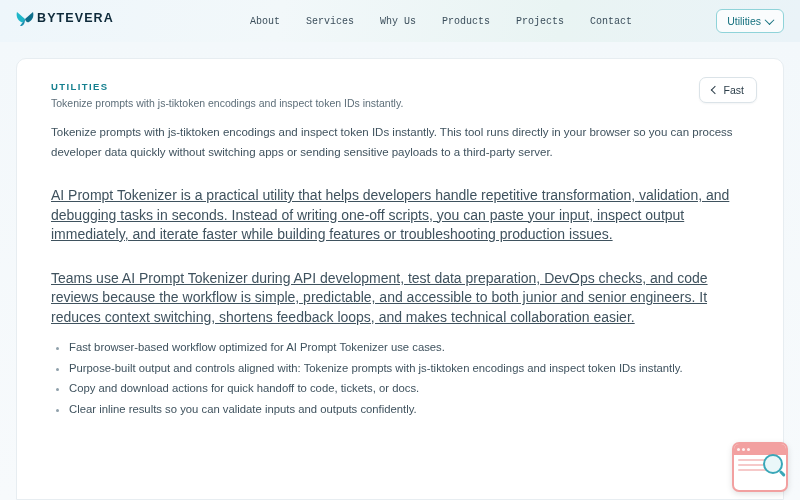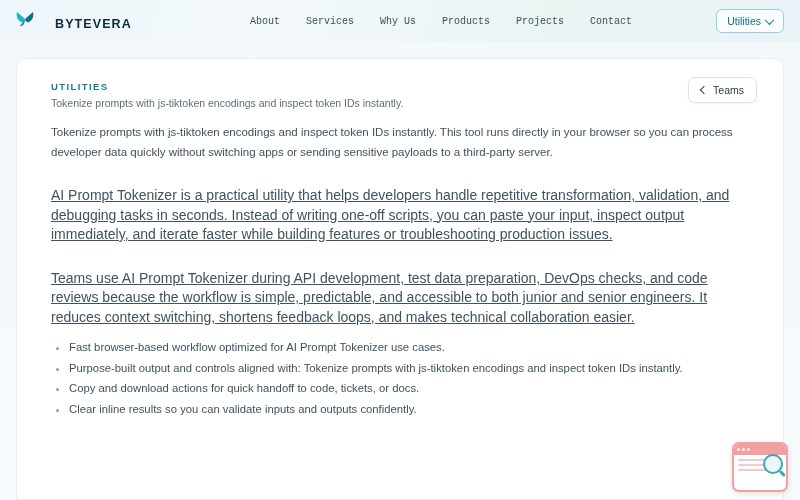--- a/index.html
+++ b/index.html
@@ -19,22 +19,22 @@
     height: 42px;
     width: 100%;
     background: linear-gradient(100deg, #eef6fb 0%, #f2f8fa 35%, #e9f4f3 70%, #eaf3f8 100%);
     display: flex;
     align-items: center;
     padding: 0 16px;
     z-index: 5;
   }
   .brand {
     display: flex;
-    align-items: flex-end;
-    gap: 21px;
+    align-items: flex-start;
+    gap: 3px;
     min-width: 150px;
   }
   .brand-logo { display: block; }
   .brand-name {
     font-size: 12.5px;
     font-weight: bold;
     letter-spacing: 1.1px;
     color: #0e2a3a;
   }
   .nav {
@@ -225,21 +225,21 @@
     <span>Utilities</span>
     <span class="chev"></span>
   </div>
 </div>
 
 <div class="page">
   <div class="card">
 
     <div class="back-btn">
       <span class="back-chev"></span>
-      <span>Teams</span>
+      <span>Fast</span>
     </div>
 
     <div class="eyebrow">UTILITIES</div>
     <div class="subtle">Tokenize prompts with js-tiktoken encodings and inspect token IDs instantly.</div>
     <p class="lead">Tokenize prompts with js-tiktoken encodings and inspect token IDs instantly. This tool runs directly in your browser so you can process developer data quickly without switching apps or sending sensitive payloads to a third-party server.</p>
 
     <p class="body">AI Prompt Tokenizer is a practical utility that helps developers handle repetitive transformation, validation, and debugging tasks in seconds. Instead of writing one-off scripts, you can paste your input, inspect output immediately, and iterate faster while building features or troubleshooting production issues.</p>
     <p class="body">Teams use AI Prompt Tokenizer during API development, test data preparation, DevOps checks, and code reviews because the workflow is simple, predictable, and accessible to both junior and senior engineers. It reduces context switching, shortens feedback loops, and makes technical collaboration easier.</p>
 
     <ul class="features">

